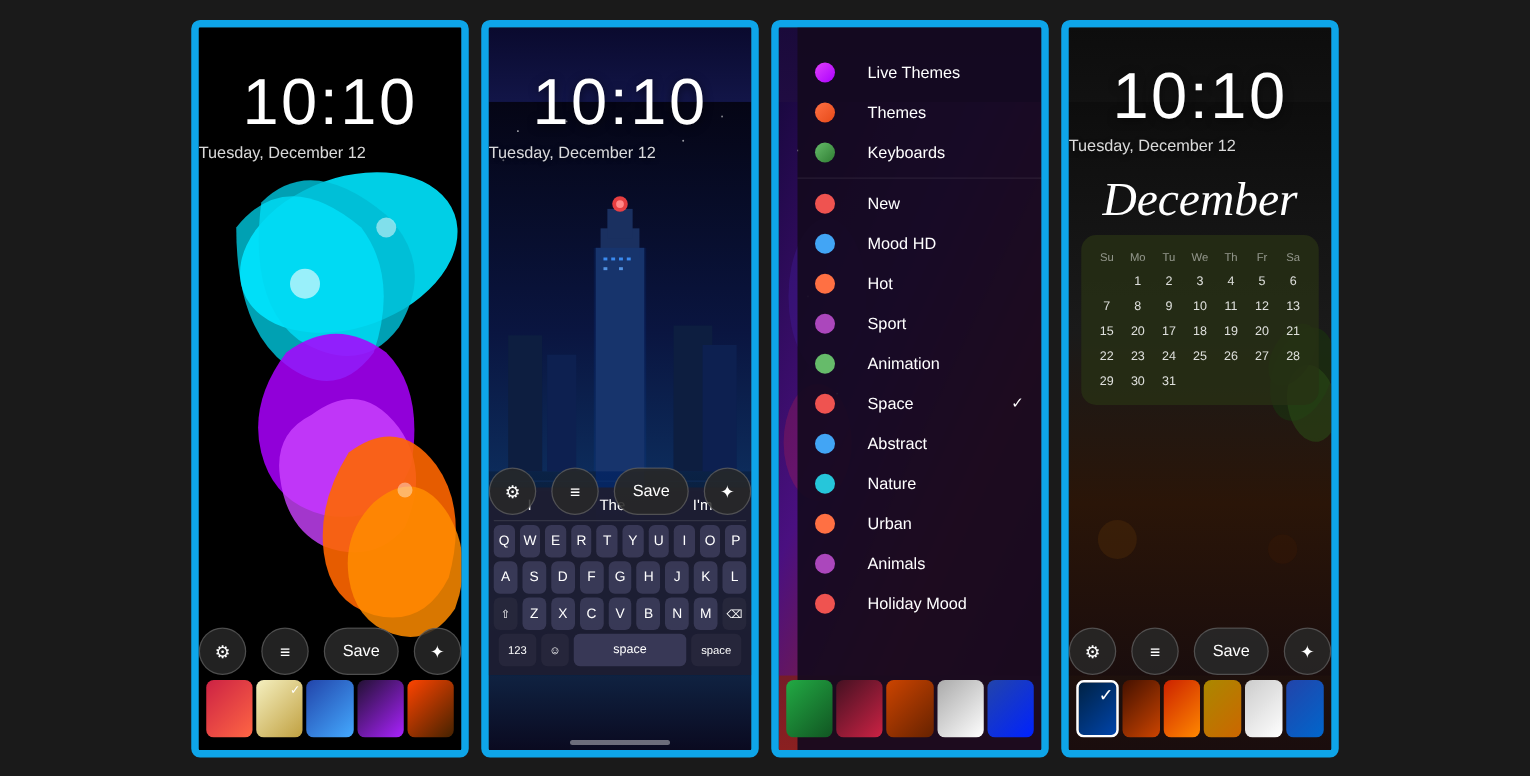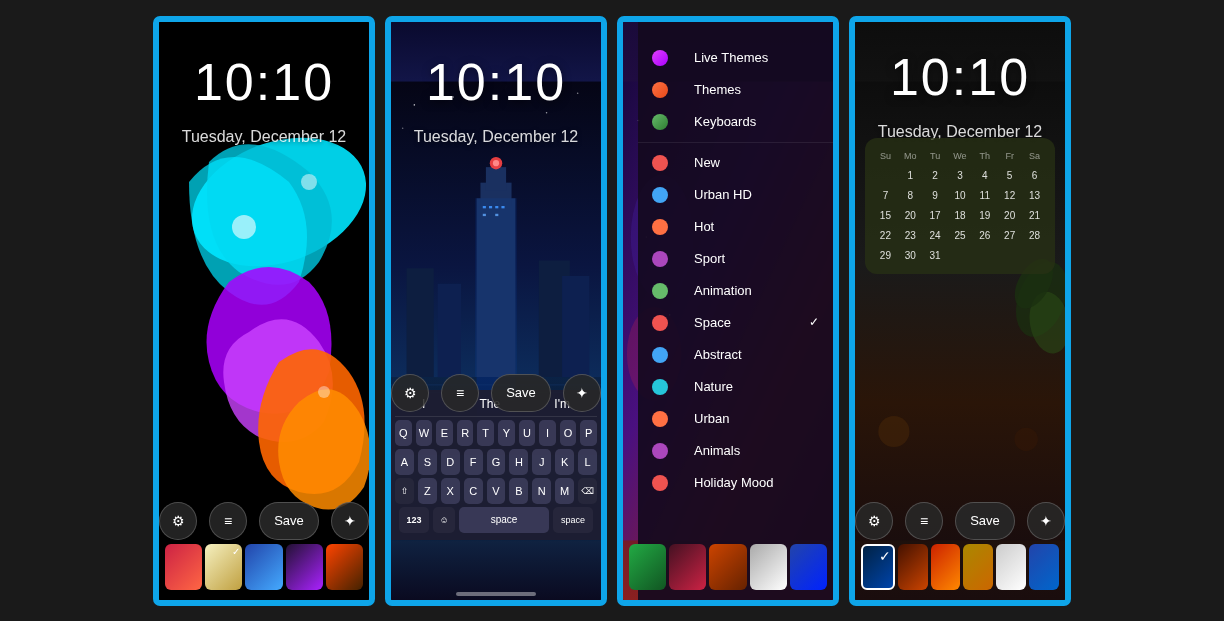--- a/index.html
+++ b/index.html
@@ -67,23 +67,23 @@
     .clock-time {
       color: white;
       font-size: 52px;
       font-weight: 200;
       letter-spacing: 2px;
       text-align: center;
       text-shadow: 0 2px 8px rgba(0,0,0,0.5);
     }
     .clock-date {
       color: rgba(255,255,255,0.85);
-      font-size: 16px;
-      text-align: center;
-      margin-top: 16px;
+      font-size: 13px;
+      text-align: left;
+      margin-top: 2px;
       text-shadow: 0 1px 4px rgba(0,0,0,0.5);
     }
 
     
     .bottom-toolbar {
       position: absolute;
       bottom: 60px;
       left: 0; right: 0;
       display: flex;
       justify-content: center;
@@ -455,21 +455,21 @@
         <div class="key">Z</div>
         <div class="key">X</div>
         <div class="key">C</div>
         <div class="key">V</div>
         <div class="key">B</div>
         <div class="key">N</div>
         <div class="key">M</div>
         <div class="key special">⌫</div>
       </div>
       <div class="key-row">
-        <div class="key special" style="width:30px;font-weight:bold;">123</div>
+        <div class="key special" style="width:30px;">123</div>
         <div class="key special">☺</div>
         <div class="key space" style="font-size:10px;">space</div>
         <div class="key special" style="width:40px;font-size:9px;">space</div>
       </div>
     </div>
 
     <div style="position:absolute;bottom:4px;left:50%;transform:translateX(-50%);width:80px;height:4px;background:rgba(255,255,255,0.4);border-radius:2px;"></div>
   </div>
 </div>
 
@@ -513,21 +513,21 @@
       </div>
 
       <div class="menu-divider"></div>
 
       <div class="menu-item">
         <div class="dot" style="background: #ef5350;"></div>
         <span>New</span>
       </div>
       <div class="menu-item">
         <div class="dot" style="background: #42a5f5;"></div>
-        <span>Urban HD</span>
+        <span>Mood HD</span>
       </div>
       <div class="menu-item">
         <div class="dot" style="background: #ff7043;"></div>
         <span>Hot</span>
       </div>
       <div class="menu-item">
         <div class="dot" style="background: #ab47bc;"></div>
         <span>Sport</span>
       </div>
       <div class="menu-item">
@@ -592,20 +592,21 @@
       <circle cx="50" cy="450" r="20" fill="#4a2808" opacity="0.5"></circle>
       <circle cx="220" cy="460" r="15" fill="#3a1a05" opacity="0.4"></circle>
     </svg>
 
     <div style="position:absolute; top:25px; left:0; right:0; text-align:center; z-index:5;">
       <div class="clock-time">10:10</div>
       <div class="clock-date">Tuesday, December 12</div>
     </div>
 
     <div style="position:absolute; top:110px; left:0; right:0; z-index:5;">
+      <div class="calendar-header">December</div>
       <div class="calendar-grid">
         <div class="cal-row">
           <div class="cal-cell header">Su</div>
           <div class="cal-cell header">Mo</div>
           <div class="cal-cell header">Tu</div>
           <div class="cal-cell header">We</div>
           <div class="cal-cell header">Th</div>
           <div class="cal-cell header">Fr</div>
           <div class="cal-cell header">Sa</div>
         </div>

